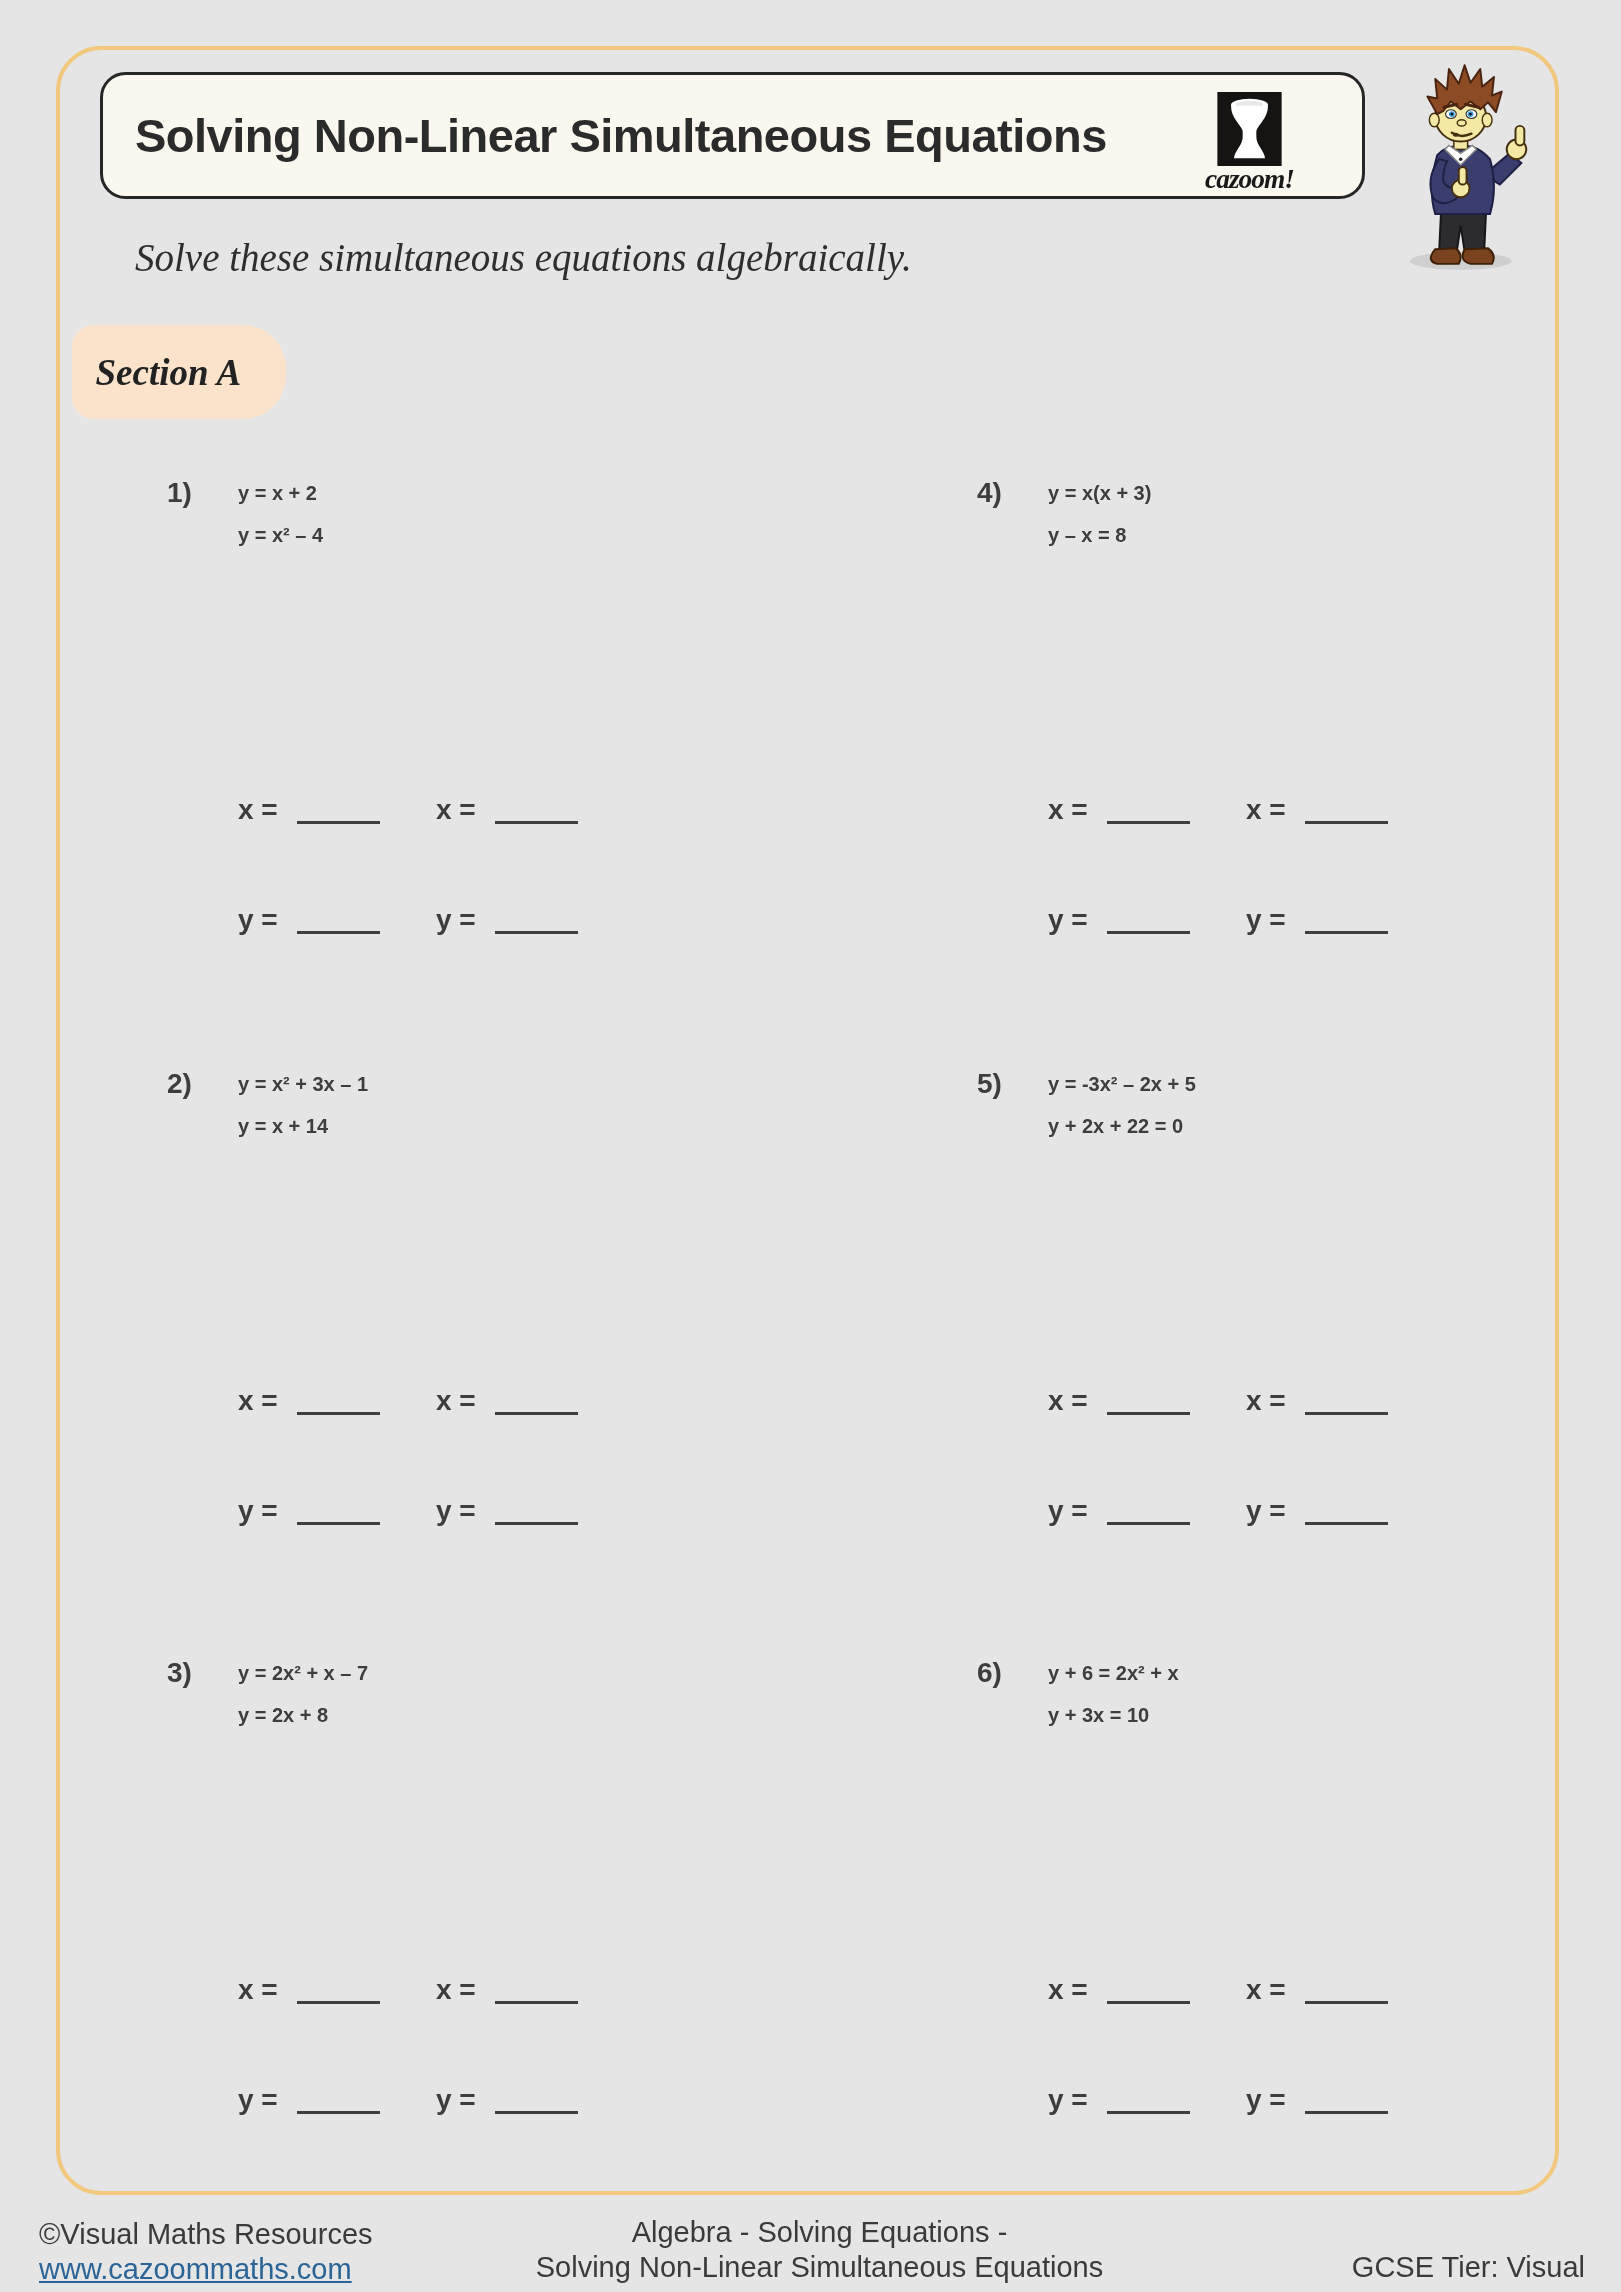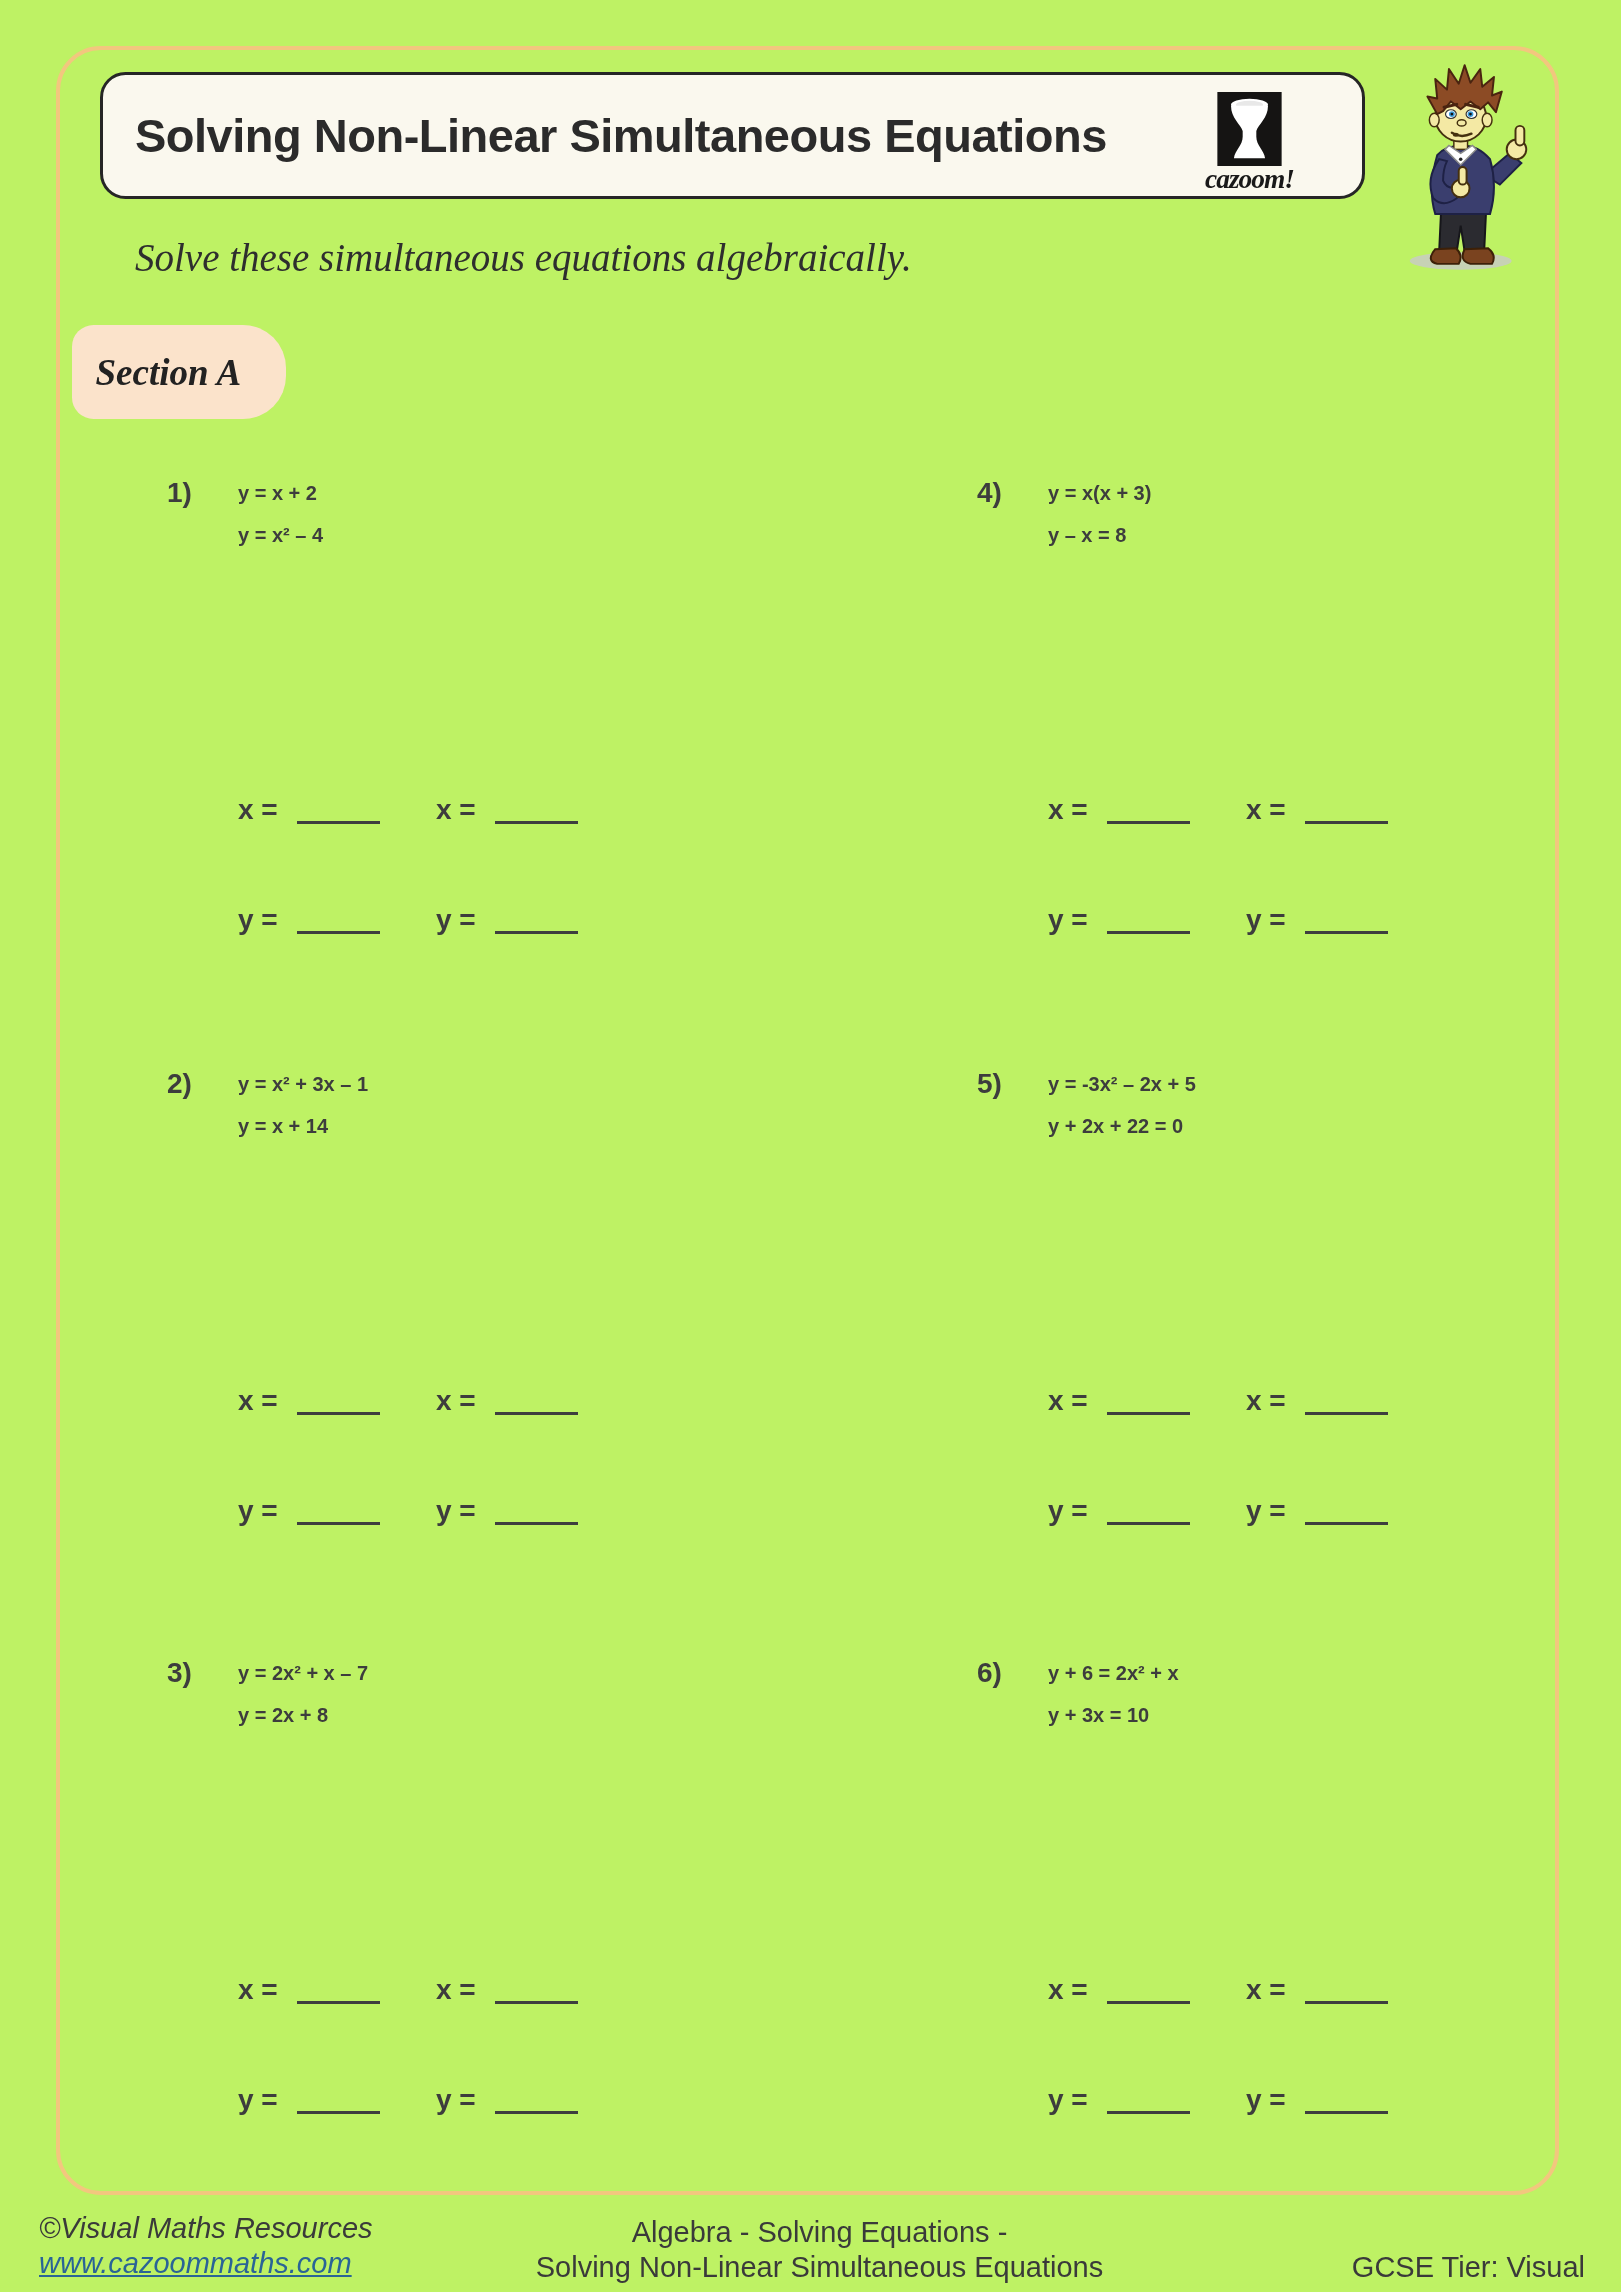--- a/index.html
+++ b/index.html
@@ -1,16 +1,16 @@
 <!DOCTYPE html>
 <html><head>
 <meta charset="utf-8">
 <style>
   html,body{margin:0;padding:0;background:#ffffff;}
-  .page{position:relative;width:1621px;height:2293px;background:#bef264;overflow:hidden;
+  .page{position:relative;width:1621px;height:2293px;background:#e5e5e5;overflow:hidden;
         font-family:"Liberation Sans",sans-serif;color:#3d3d3d;}
   .page-border{position:absolute;left:56px;top:46px;width:1503px;height:2149px;
         border:4.9px solid #F2C77E;border-radius:45px;z-index:1;box-sizing:border-box;}
   
   .header-box{position:absolute;left:100px;top:72px;width:1265px;height:127px;box-sizing:border-box;
         background:#FAF8EE;border:3.9px solid #262626;border-radius:25.5px;z-index:3;}
   .title{position:absolute;left:32px;top:0;height:120px;display:flex;align-items:center;
         font-size:47px;font-weight:bold;color:#2b2b2b;letter-spacing:-0.5px;white-space:nowrap;}
   .logo{position:absolute;right:47px;top:16.7px;width:131px;height:102px;z-index:4;text-align:center;font-style:italic;}
   .logo-square{display:block;margin:0 auto;width:65px;height:74px;}
@@ -32,21 +32,21 @@
   .p-num{position:absolute;left:0;top:0;font-size:28px;font-weight:bold;line-height:42px;color:#3d3d3d;}
   .p-eqs{position:absolute;left:71px;top:0;}
   .eq{font-size:20px;font-weight:bold;line-height:42px;white-space:pre;color:#3d3d3d;}
   .ans-row{position:absolute;left:71px;display:flex;}
   .x-row{top:323px;} .y-row{top:433px;}
   .group{display:flex;align-items:flex-end;width:198px;}
   .ans-label{font-size:28px;font-weight:bold;line-height:1.1;color:#3d3d3d;white-space:pre;}
   .blank-line{width:83px;height:2.9px;background:#3e3e3e;margin-left:11.8px;margin-bottom:2px;}
   
   .footer{position:absolute;left:0;top:2209px;width:1621px;height:83px;z-index:2;font-size:29px;color:#3a3a3a;}
-  .f-left{position:absolute;left:39px;top:2px;line-height:35px;font-style:italic;}
+  .f-left{position:absolute;left:39px;top:8px;line-height:35px;}
   .f-link{color:#2A6496;text-decoration:underline;cursor:pointer;}
   .f-center{position:absolute;left:18px;right:0;top:5.9px;text-align:center;line-height:35px;}
   .f-right{position:absolute;right:36px;top:41px;line-height:35px;}
 </style>
 </head>
 <body>
 
 <div class="page">
   <div class="page-border"></div>
 

